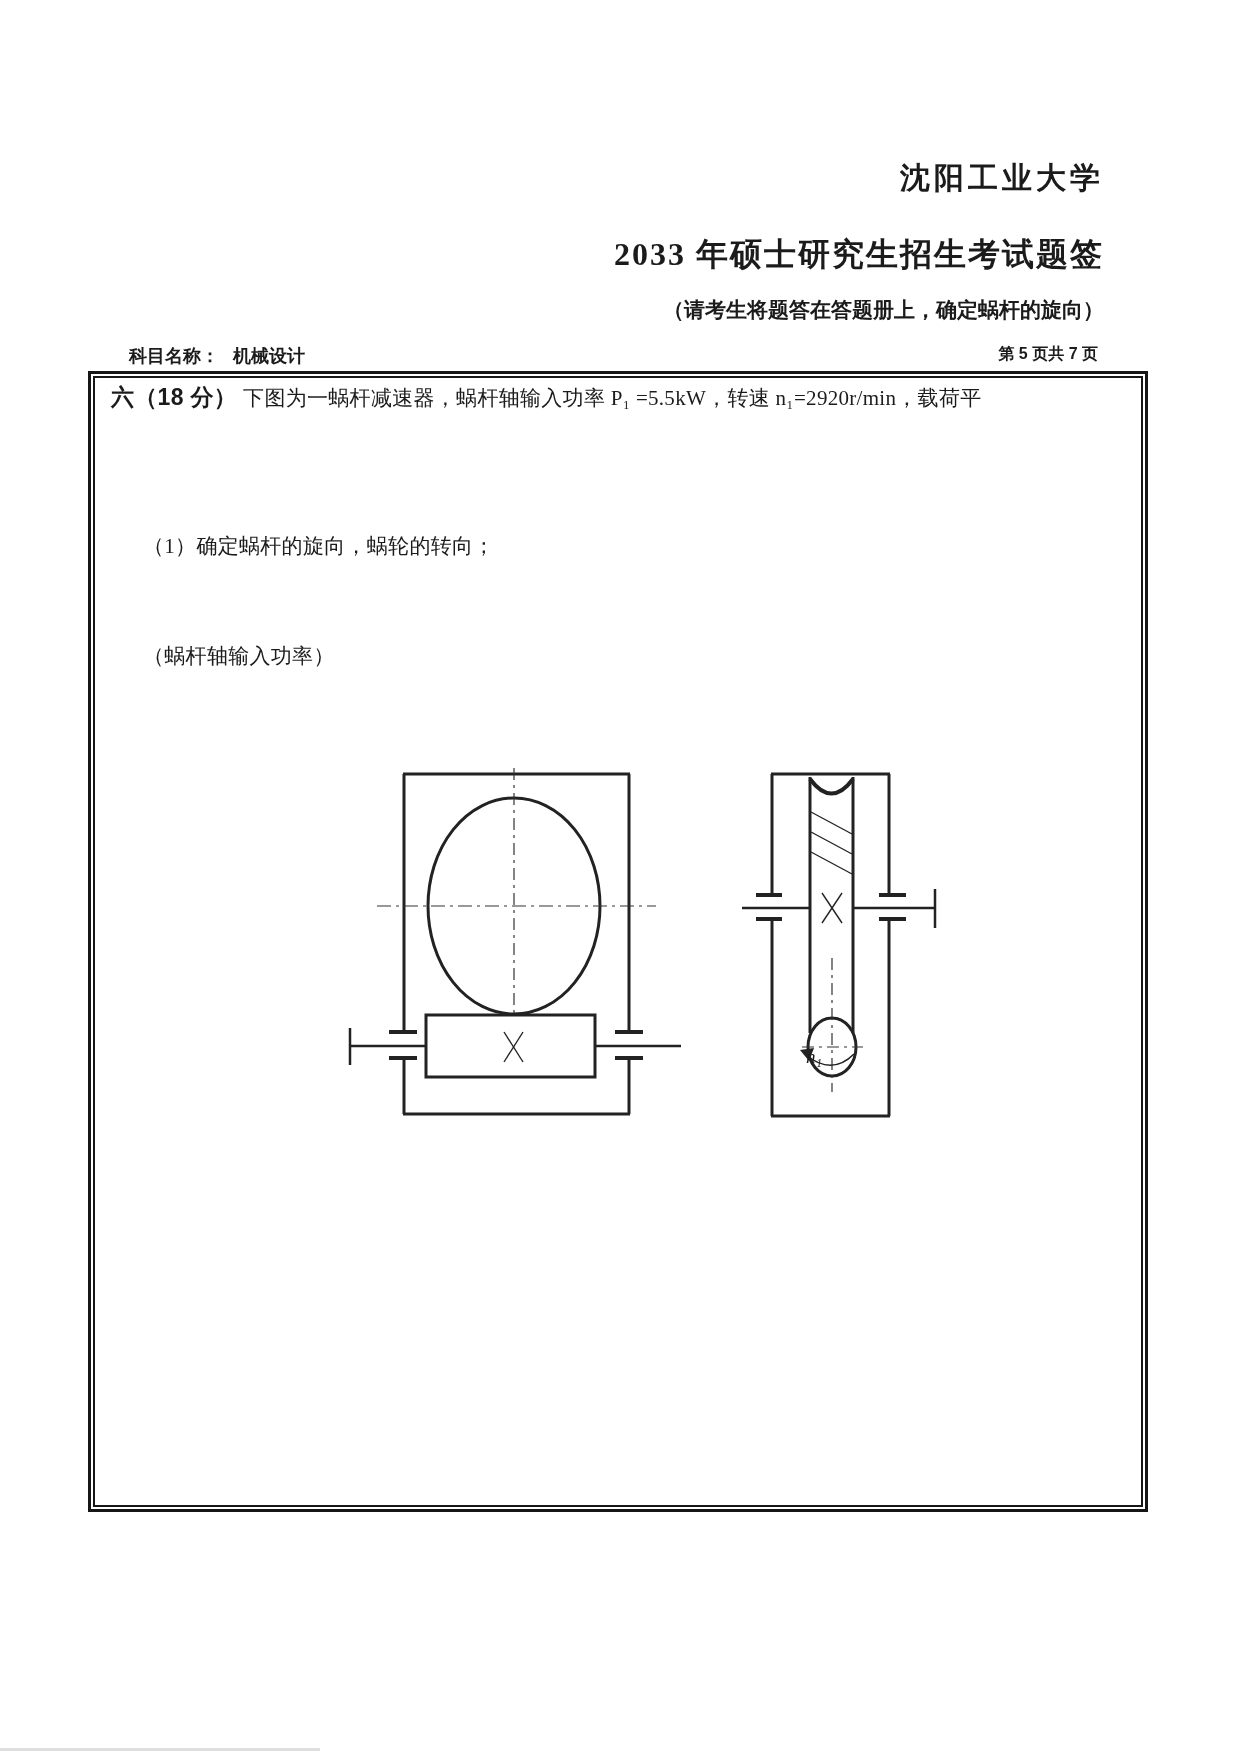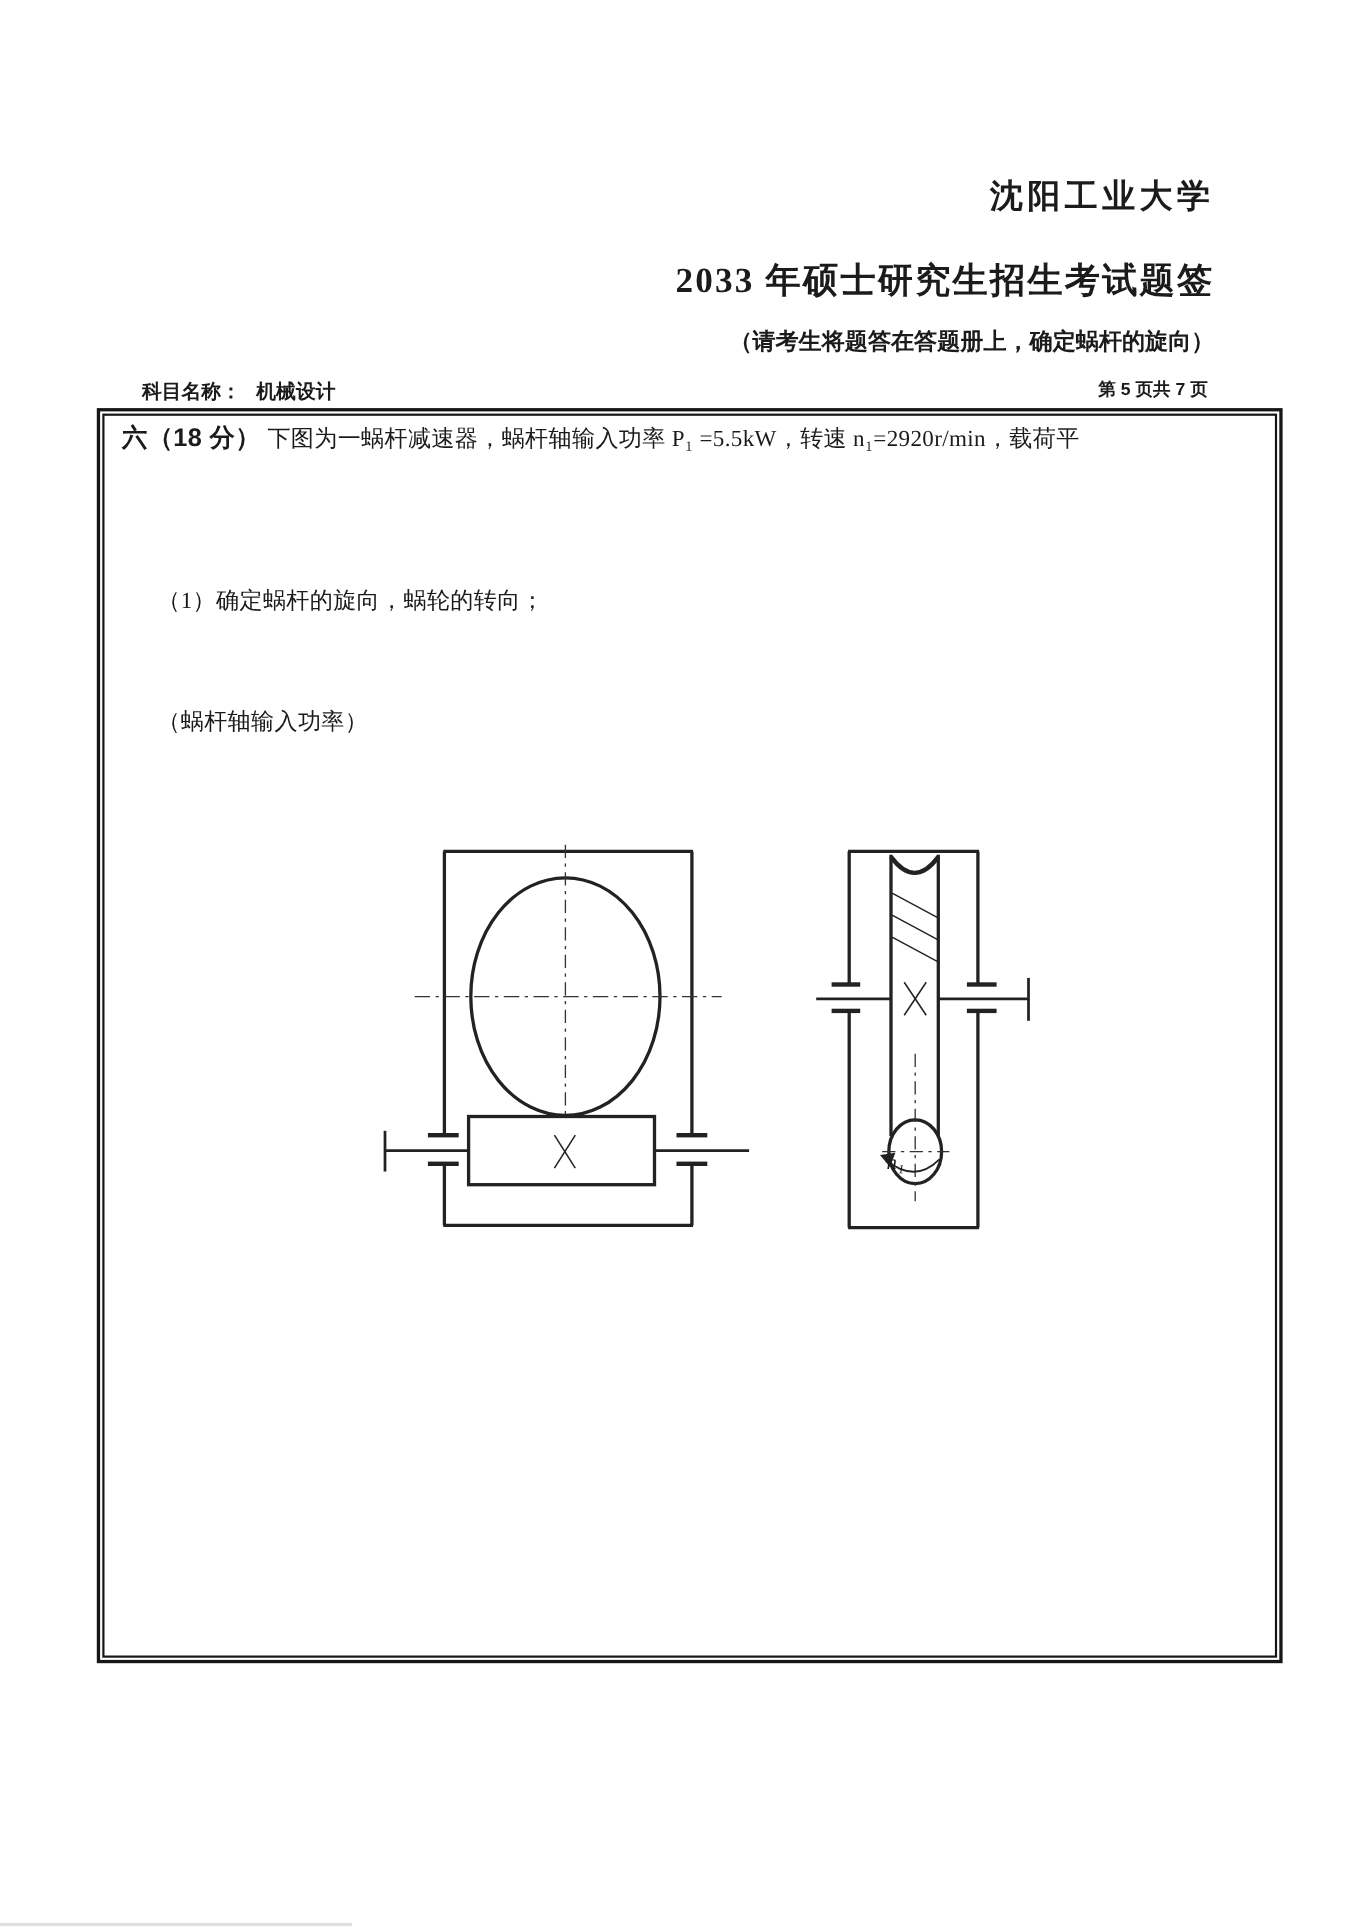--- a/index.html
+++ b/index.html
@@ -10,21 +10,21 @@
   .hdr{position:absolute;left:0;width:1104px;text-align:right;white-space:nowrap;}
   .hdr-univ{top:158px;font-size:30px;font-weight:bold;letter-spacing:4px;}
   .hdr-title{top:233px;font-size:32px;font-weight:bold;letter-spacing:2px;}
   .hdr-note{top:296px;font-size:21px;font-weight:bold;}
   .subj-row{position:absolute;top:344px;left:95px;width:1053px;font-family:"Liberation Sans",sans-serif;
     font-weight:bold;font-size:18px;white-space:nowrap;margin-left:34px;}
   .subj-label{display:inline-block;}
   .subj-value{display:inline-block;margin-left:14px;}
   .page-num{position:absolute;top:344px;right:142px;font-family:"Liberation Sans",sans-serif;
     font-weight:bold;font-size:16px;white-space:nowrap;}
-  .qbox{position:absolute;left:88px;top:371px;width:1054px;height:1135px;border:3px solid #161616;padding-left:18px;}
+  .qbox{position:absolute;left:88px;top:371px;width:1054px;height:1135px;border:3px solid #161616;}
   .qbox-inner{position:absolute;inset:2px;border:2px solid #161616;}
   .qline{position:absolute;font-size:21px;white-space:nowrap;letter-spacing:0.3px;}
   .q1{left:20px;top:8px;}
   .q1 .qnum{font-family:"Liberation Sans",sans-serif;font-weight:bold;font-size:23px;margin-right:6px;}
   .q2{left:20px;top:57px;}
   .q3{left:20px;top:107px;}
   .q4{left:52px;top:158px;}
   .q5{left:52px;top:213px;}
   .q6{left:52px;top:268px;}
   .fig-svg{position:absolute;left:300px;top:678px;}

